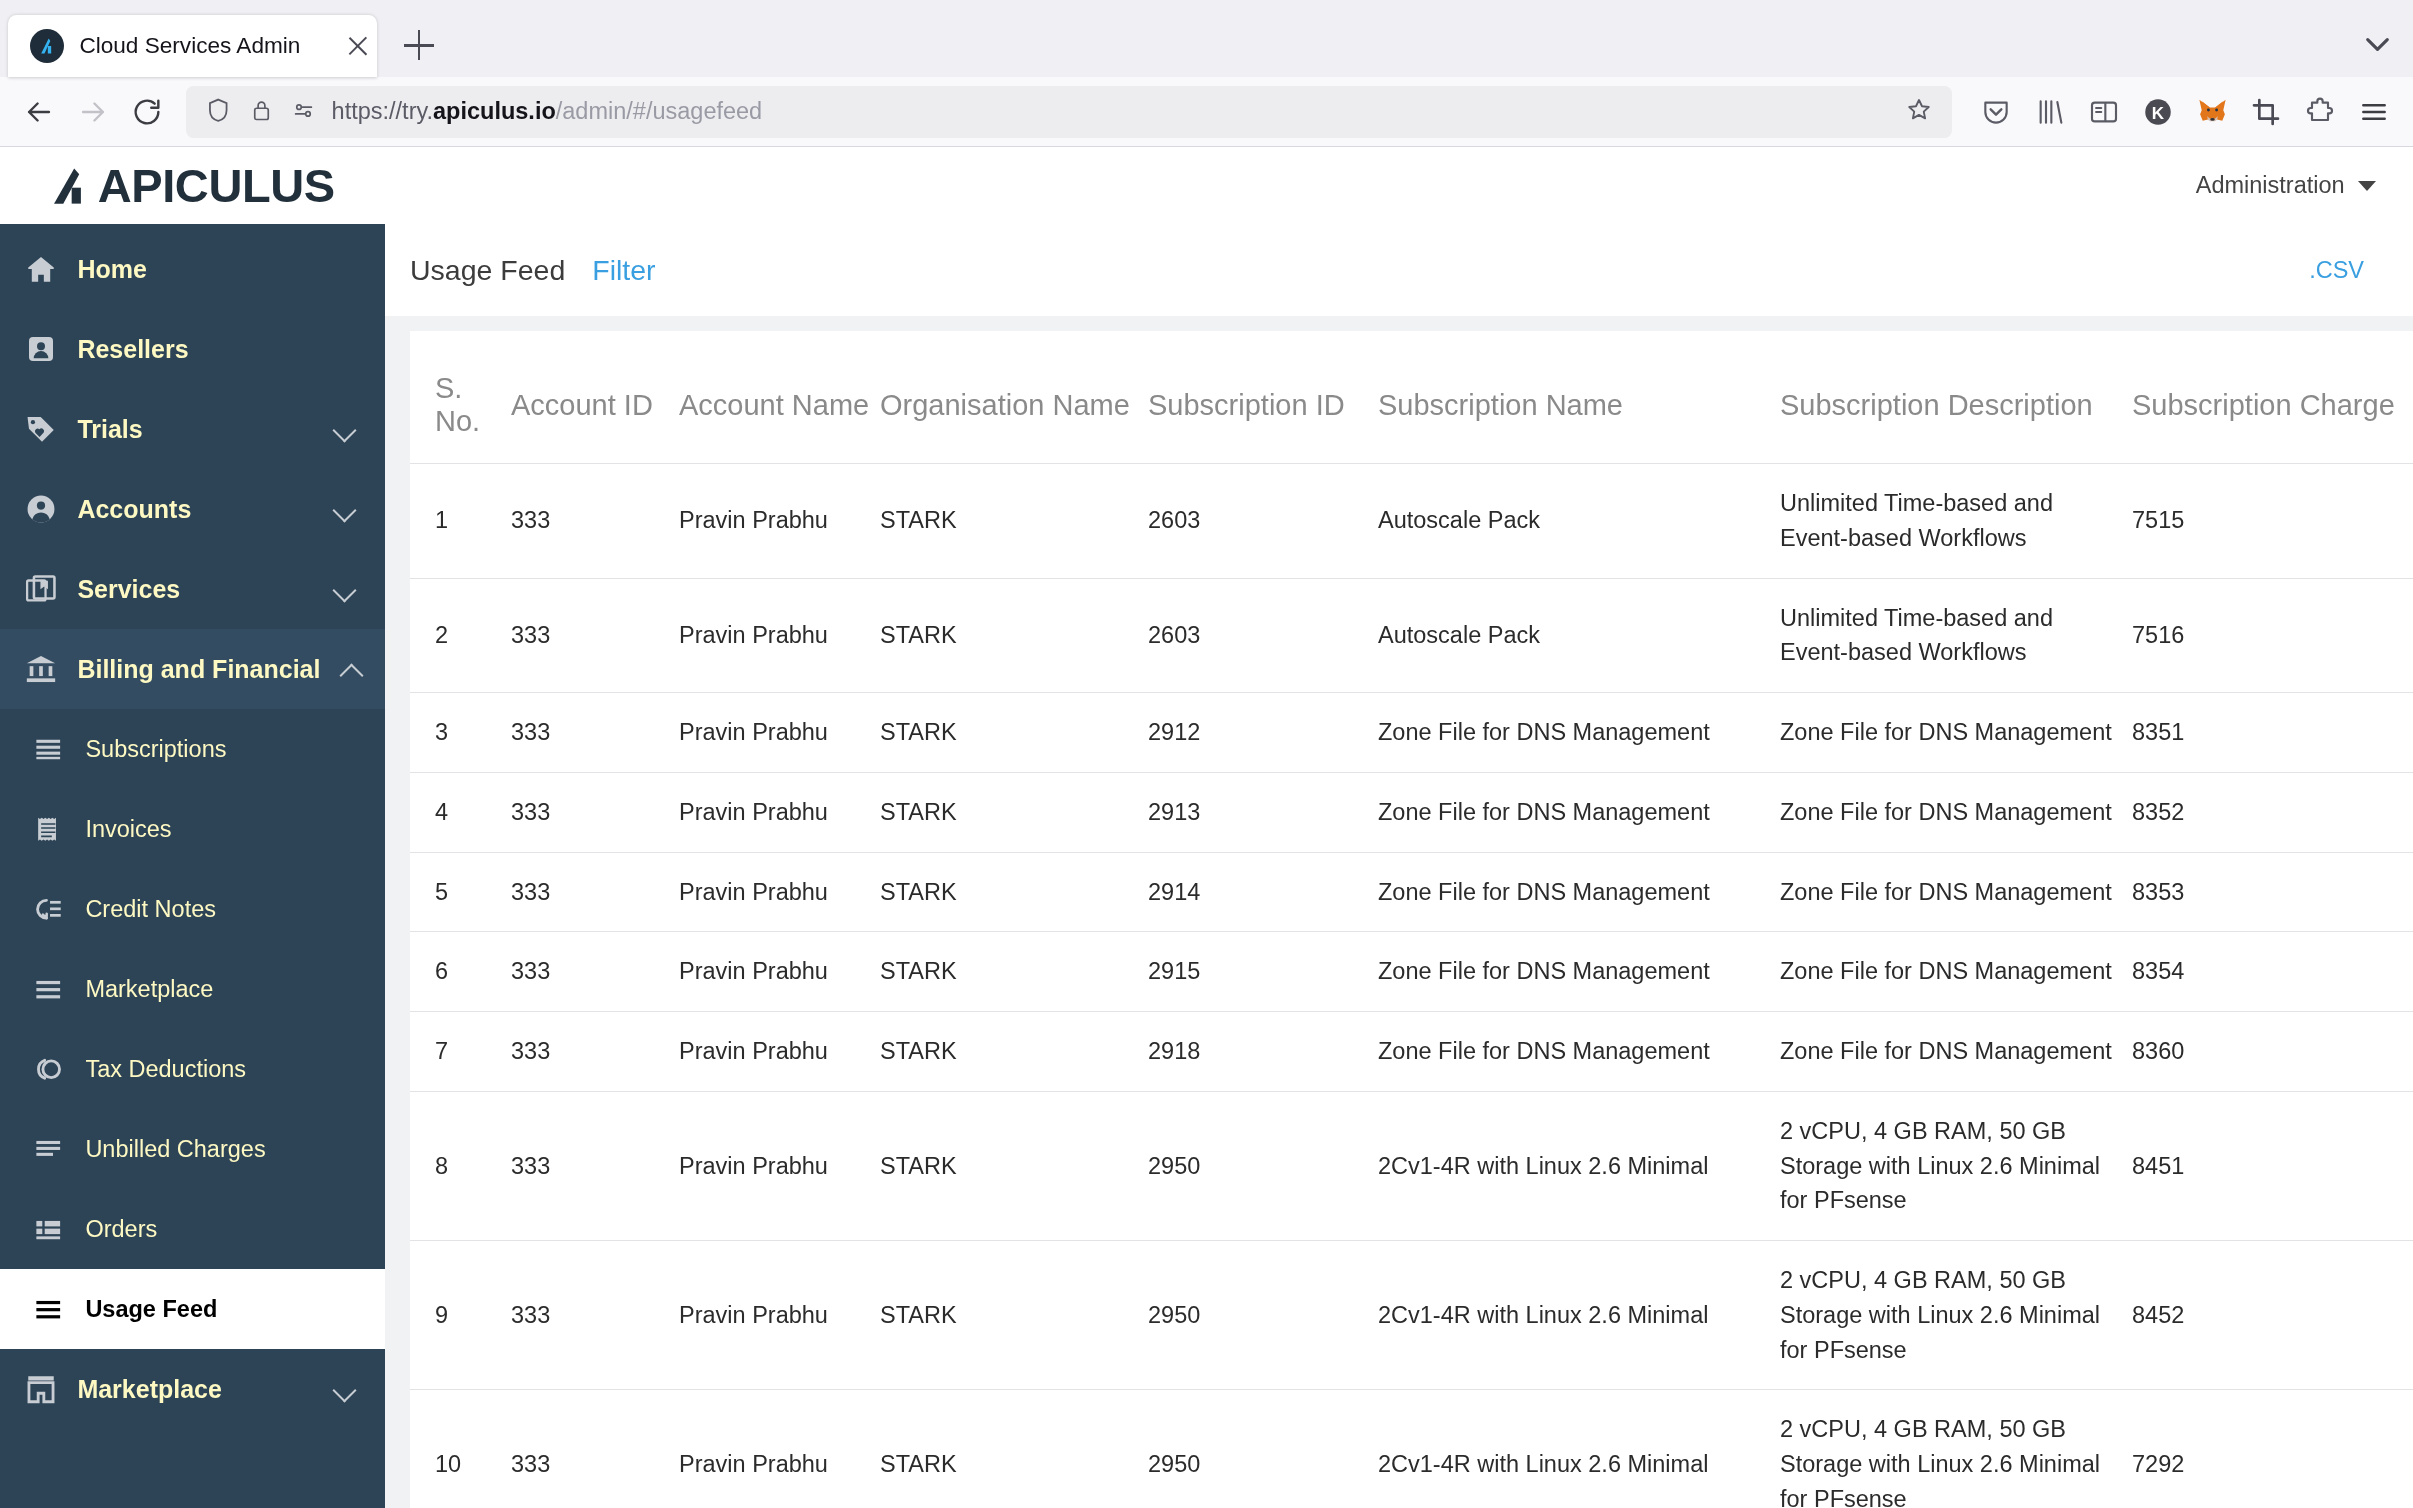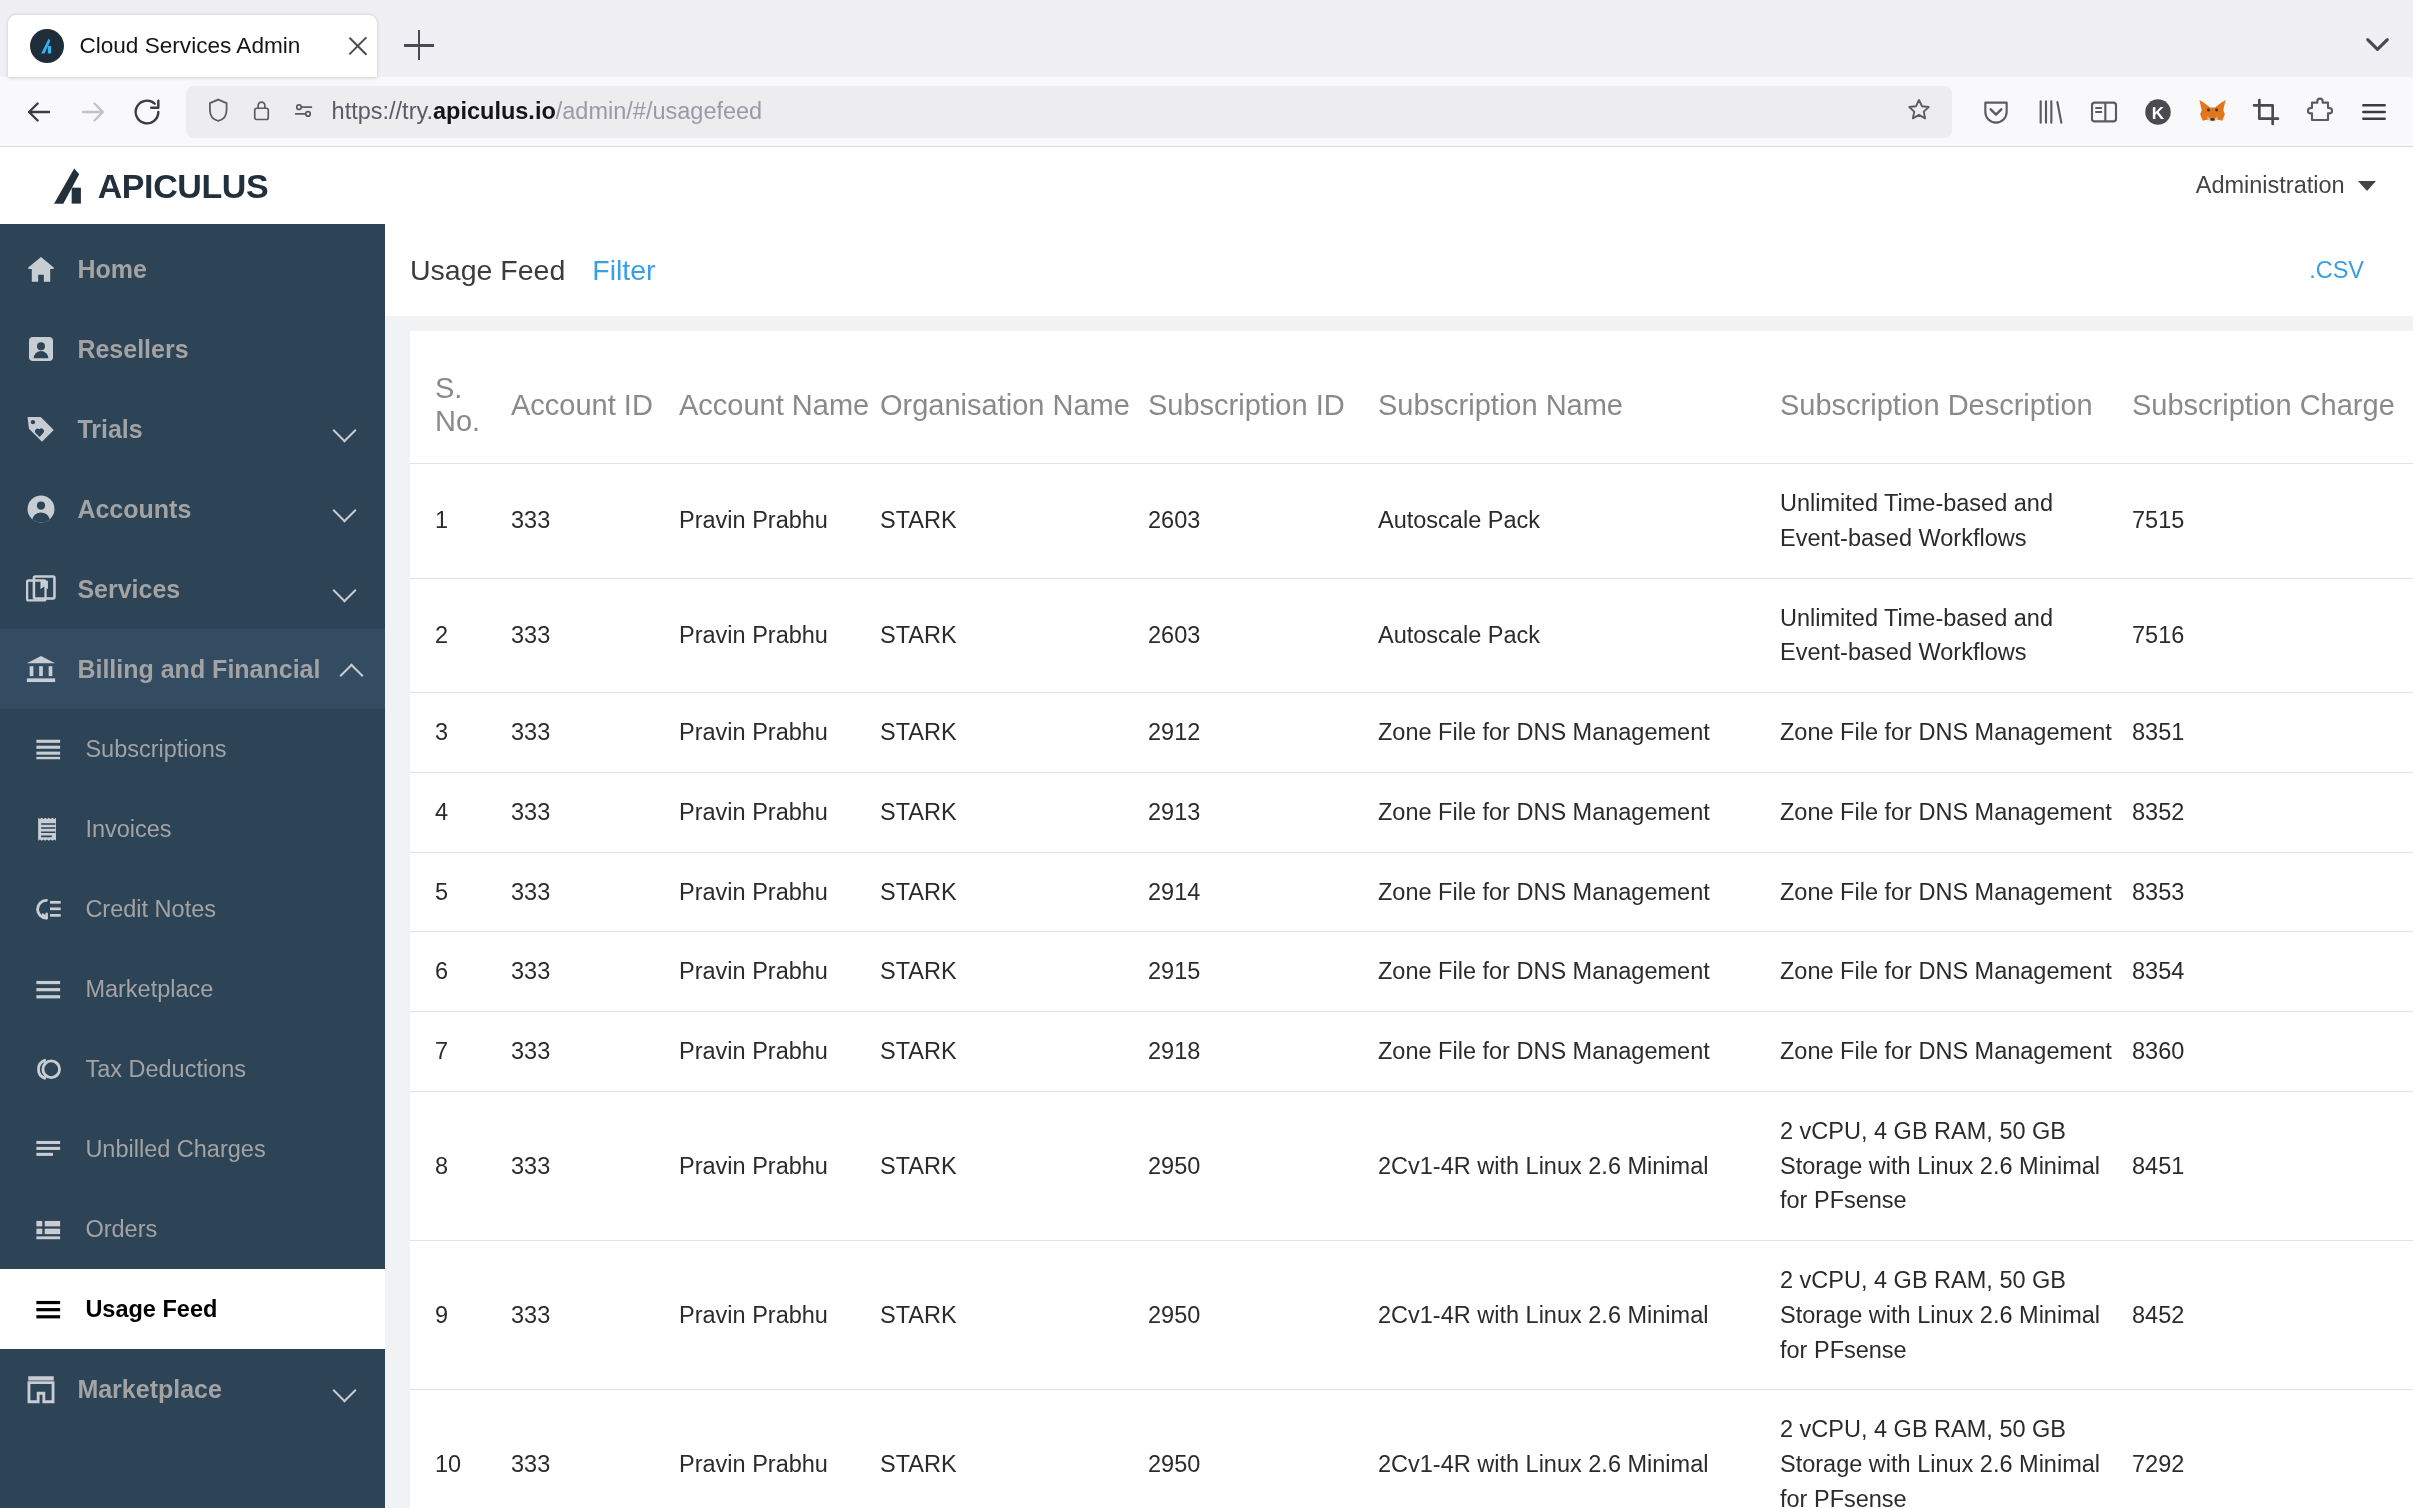--- a/index.html
+++ b/index.html
@@ -72,21 +72,21 @@
   .tb { width: 54px; height: 54px; display: flex; align-items: center; justify-content: center; cursor: pointer; }
 
   
   .app { flex: 1; display: flex; flex-direction: column; background: #fff; overflow: hidden; }
   .app-header {
     height: 77px; background: #ffffff; display: flex; align-items: center;
     justify-content: space-between; padding: 0 37px 0 49px; flex: 0 0 77px;
   }
   .logo-wrap { display: flex; align-items: center; }
   .logo-text {
-    font-size: 34px; font-weight: 700; color: #22303c;
+    font-size: 47px; font-weight: 700; color: #22303c;
     letter-spacing: -0.4px; line-height: 1;
   }
   .admin-menu {
     display: flex; align-items: center; gap: 13.4px; font-size: 23.5px;
     color: #444; cursor: pointer;
   }
   .caret-down { width: 0; height: 0; border-left: 9.2px solid transparent;
     border-right: 9.2px solid transparent; border-top: 10px solid #444; }
 
   .app-body { flex: 1; display: flex; overflow: hidden; }
@@ -94,21 +94,21 @@
   
   .sidebar {
     width: 385px; flex: 0 0 385px; background: #2d4356;
     overflow: hidden; padding-top: 5px;
   }
   .nav-item {
     display: flex; align-items: center; height: 80px;
     padding: 0 28.5px 0 22px; gap: 18.4px; cursor: pointer; position: relative;
   }
   .nav-item .ico { width: 37px; flex: 0 0 37px; display: flex; align-items: center; justify-content: center; }
-  .nav-label { font-size: 25px; color: #a3a3a3; font-weight: 600; white-space: nowrap; }
+  .nav-label { font-size: 25px; color: #fef9c3; font-weight: 600; white-space: nowrap; }
   .nav-item.sub .nav-label { font-size: 23.5px; font-weight: 400; }
   .nav-item.sub { padding-left: 30px; height: 80px; }
   .nav-item.group-open { background: #334c61; }
   .nav-item.active { background: #ffffff; }
   .nav-item.active .nav-label { color: #000000; font-weight: 700; }
   .chev { margin-left: auto; width: 25px; height: 25px; position: relative; flex: 0 0 25px; }
   .chev::before {
     content: ""; position: absolute; left: 4.2px; top: 5.9px;
     width: 15px; height: 15px; border-right: 2.8px solid #c7cdd2;
     border-bottom: 2.8px solid #c7cdd2; transform: rotate(45deg);

